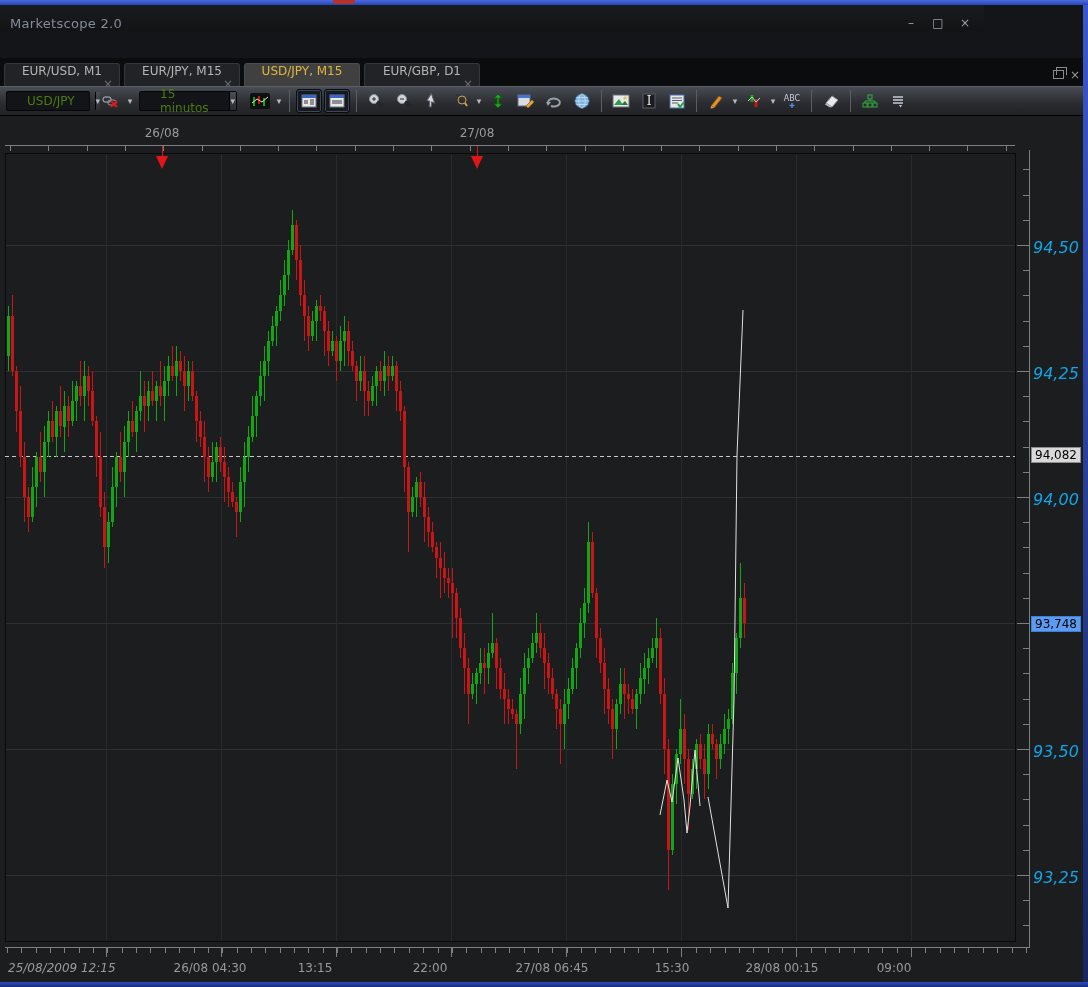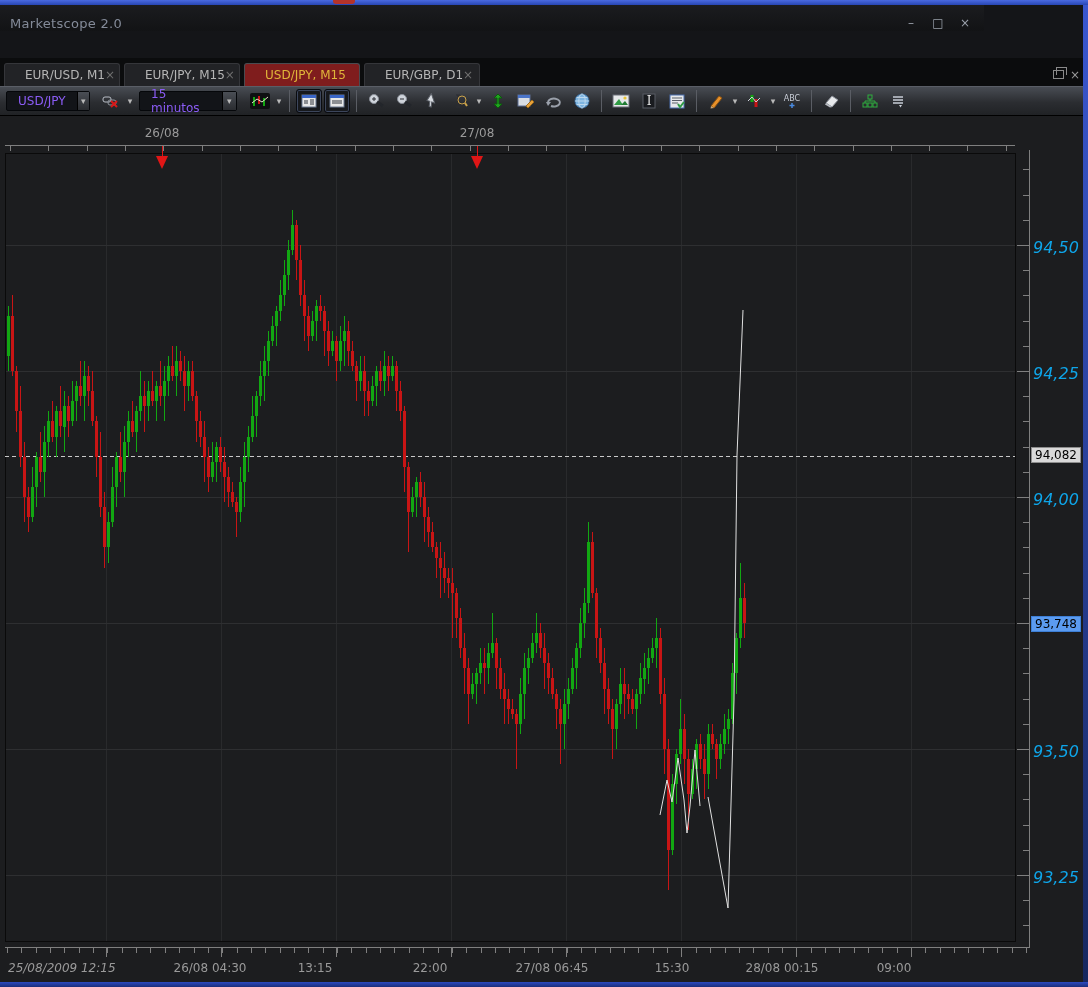--- a/index.html
+++ b/index.html
@@ -25,39 +25,39 @@
     text-align:center; cursor:default; }
 
   .menubar { position:absolute; left:0; top:31px; width:1088px; height:27px;
     background:#1a1b1d; border-bottom:1px solid #0a0a0a; display:flex; align-items:center; padding-left:4px; }
   .menu-item { color:#c9c9c9; font-size:13px; padding:4px 9px; }
 
   .tabbar { position:absolute; left:0; top:58px; width:1088px; height:28px;
     background:#0b0c0d; display:flex; align-items:flex-end; padding-left:4px; }
   .tab { width:116px; height:23px; margin-right:4px; background:#222326;
     border:1px solid #35363a; border-bottom:none; border-radius:3px 3px 0 0;
-    display:flex; align-items:center; padding:0 20px; }
+    display:flex; align-items:center; padding:0 6px;flex-direction:column; }
   .tab .lbl { color:#b5b5b5; font-size:12px; white-space:nowrap; }
   .tab .x { margin-left:auto; color:#6f6f6f; font-size:12px; line-height:12px; }
-  .tab.active { background:#7f1d1d; border-color:#4a4b50;gap:32px; }
+  .tab.active { background:#404040; border-color:#4a4b50;gap:32px; }
   .tab.active .lbl { color:#e0b63a; }
   .tab.active .x { color:#909090; }
   .tabbar-icons { margin-left:auto; display:flex; gap:6px; padding:0 8px 6px 0; }
   .float-ico { width:11px; height:9px; border:1px solid #8a8a8a; position:relative; }
   .float-ico:before { content:""; position:absolute; left:2px; top:-4px; width:9px; height:7px;
     border:1px solid #8a8a8a; border-bottom:none; }
   .tb-x { color:#9a9a9a; font-size:12px; line-height:10px; }
 
   .toolbar { position:absolute; left:0; top:86px; width:1088px; height:30px;
     background:linear-gradient(#484c53,#2b2d31 55%,#202225);
     border-top:1px solid #5a5e66; border-bottom:1px solid #000;
     display:flex; align-items:center; padding-left:6px; }
   .combo { height:20px; background:#121418; border:1px solid #05070a; display:flex;
     align-items:center; border-radius:2px; }
-  .combo .val { color:#8b5cf6; font-size:12px; padding:0 11px; }
+  .combo .val { color:#4d7c0f; font-size:12px; padding:0 20px; }
   .combo .arr { width:16px; height:18px; margin-left:auto;
     background:linear-gradient(#4a4e55,#2a2c30); border-left:1px solid #000;
     color:#b9b9b9; font-size:9px; text-align:center; line-height:18px; }
   .tbtn { width:26px; height:24px; display:flex; align-items:center; justify-content:center;
     border-radius:3px; margin:0 1px; }
   .tbtn.pressed { background:#17191d; border:1px solid #0a0c10; box-shadow:0 0 0 1px #3c465c inset; }
   .drop { width:10px; color:#b9b9b9; font-size:9px; text-align:center; }
   .sep { width:1px; height:22px; background:#14151a; border-right:1px solid #5a5d64; margin:0 5px; }
 
   .chart-panel { position:absolute; left:0; top:116px; width:1083px; height:866px; background:#1c1d1f; }

